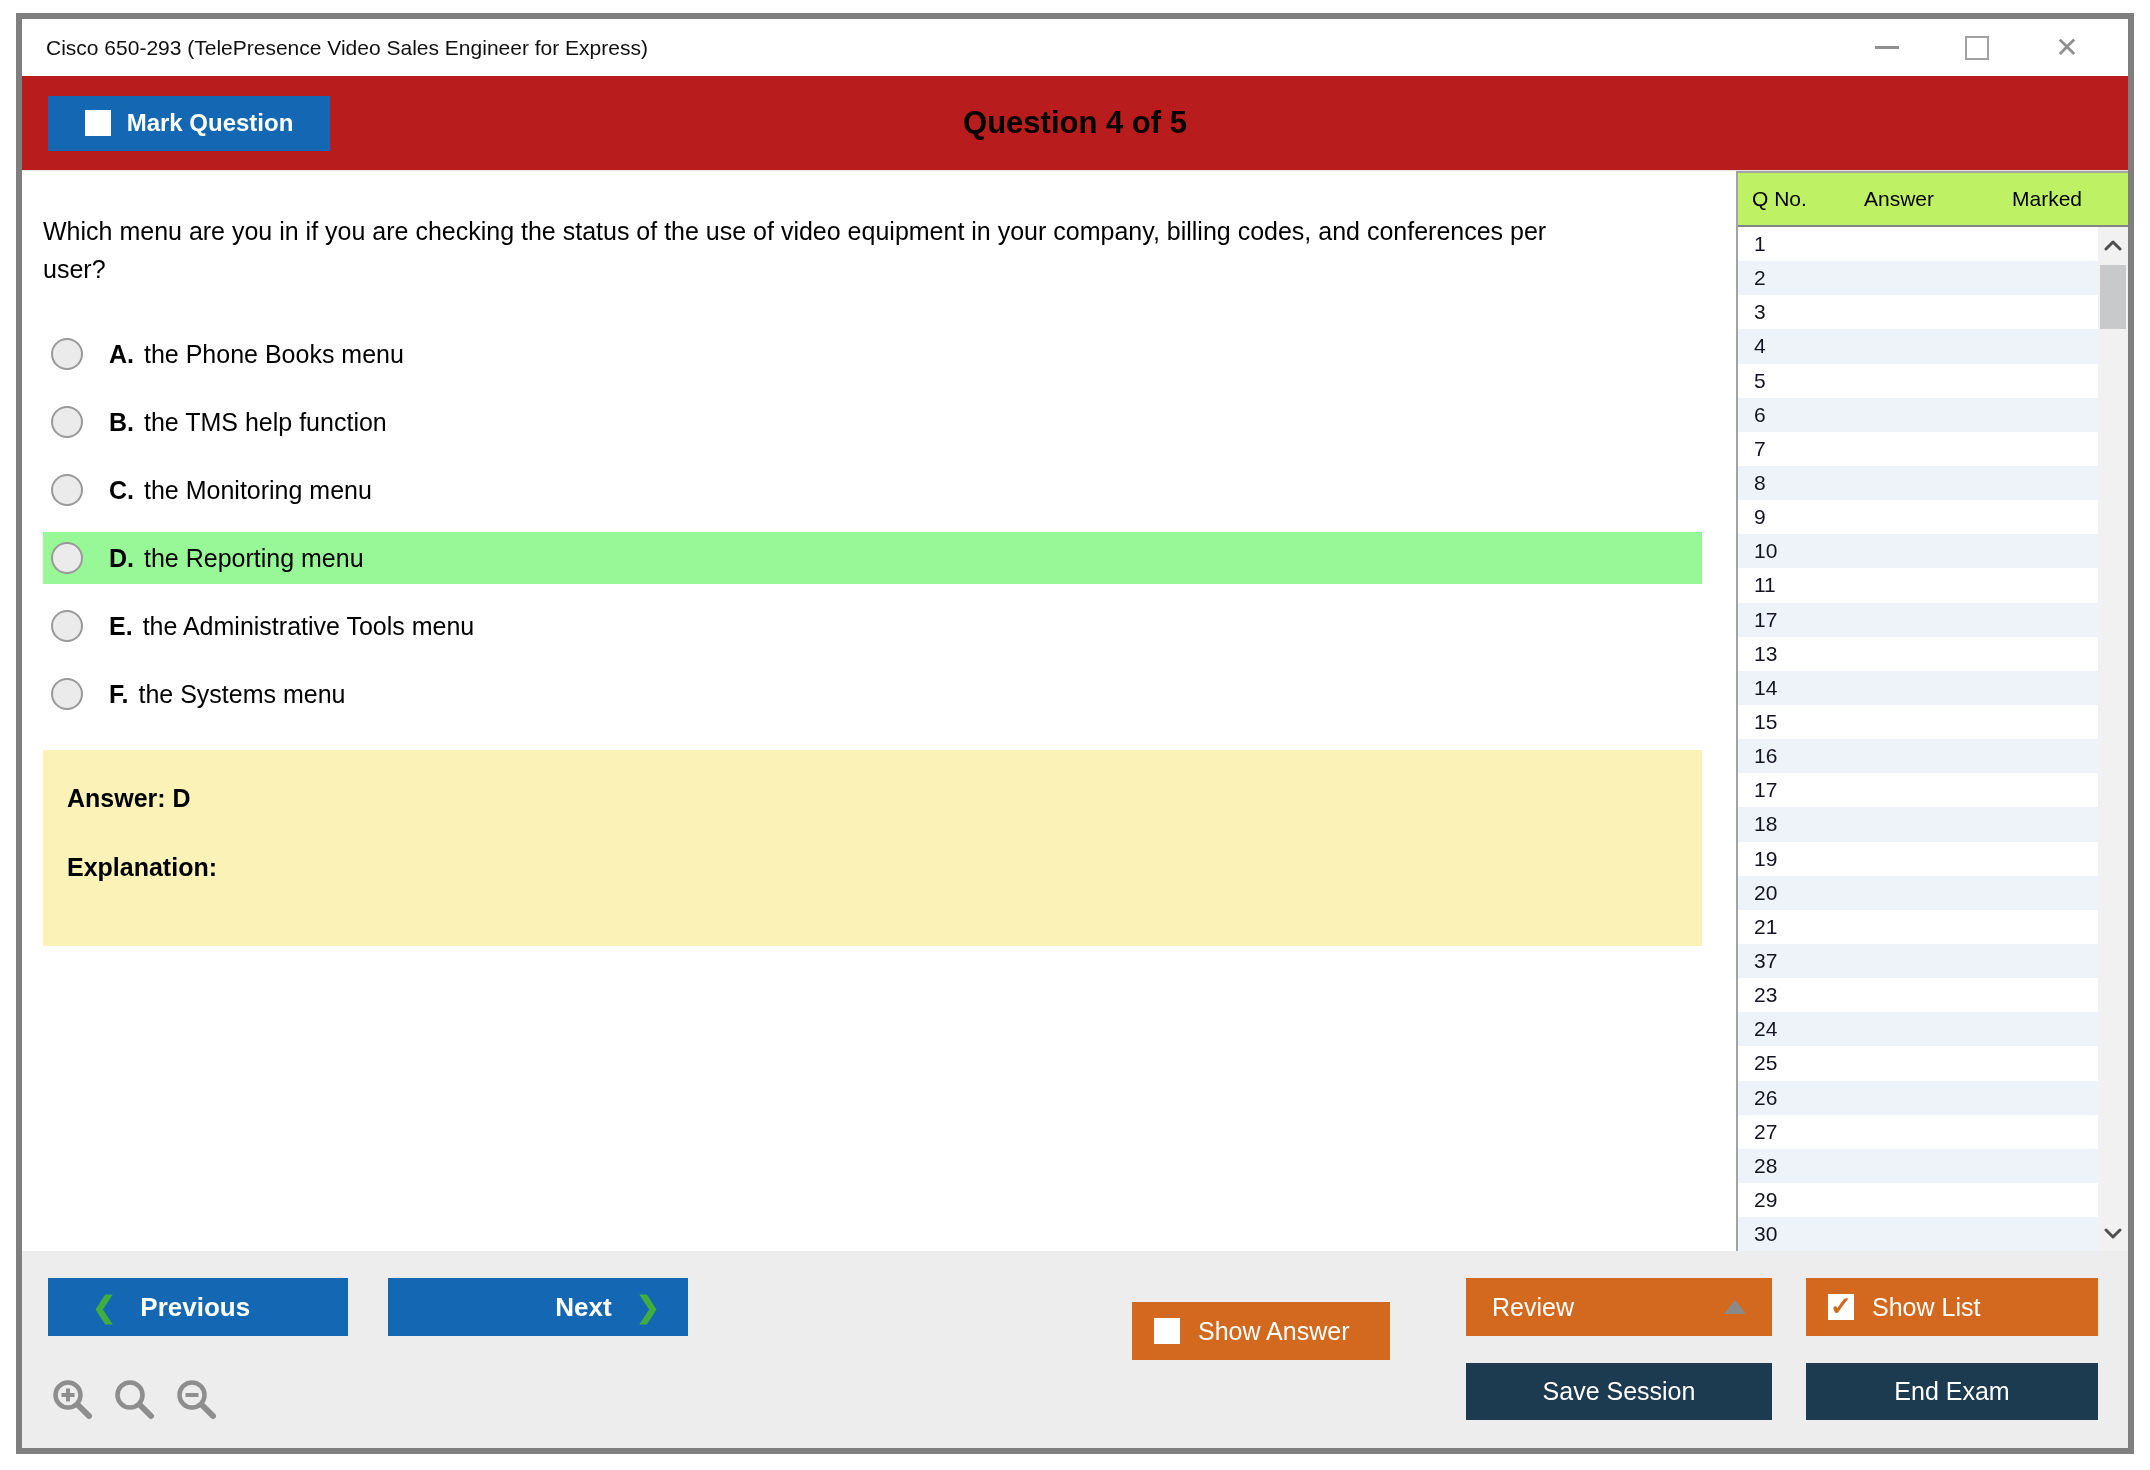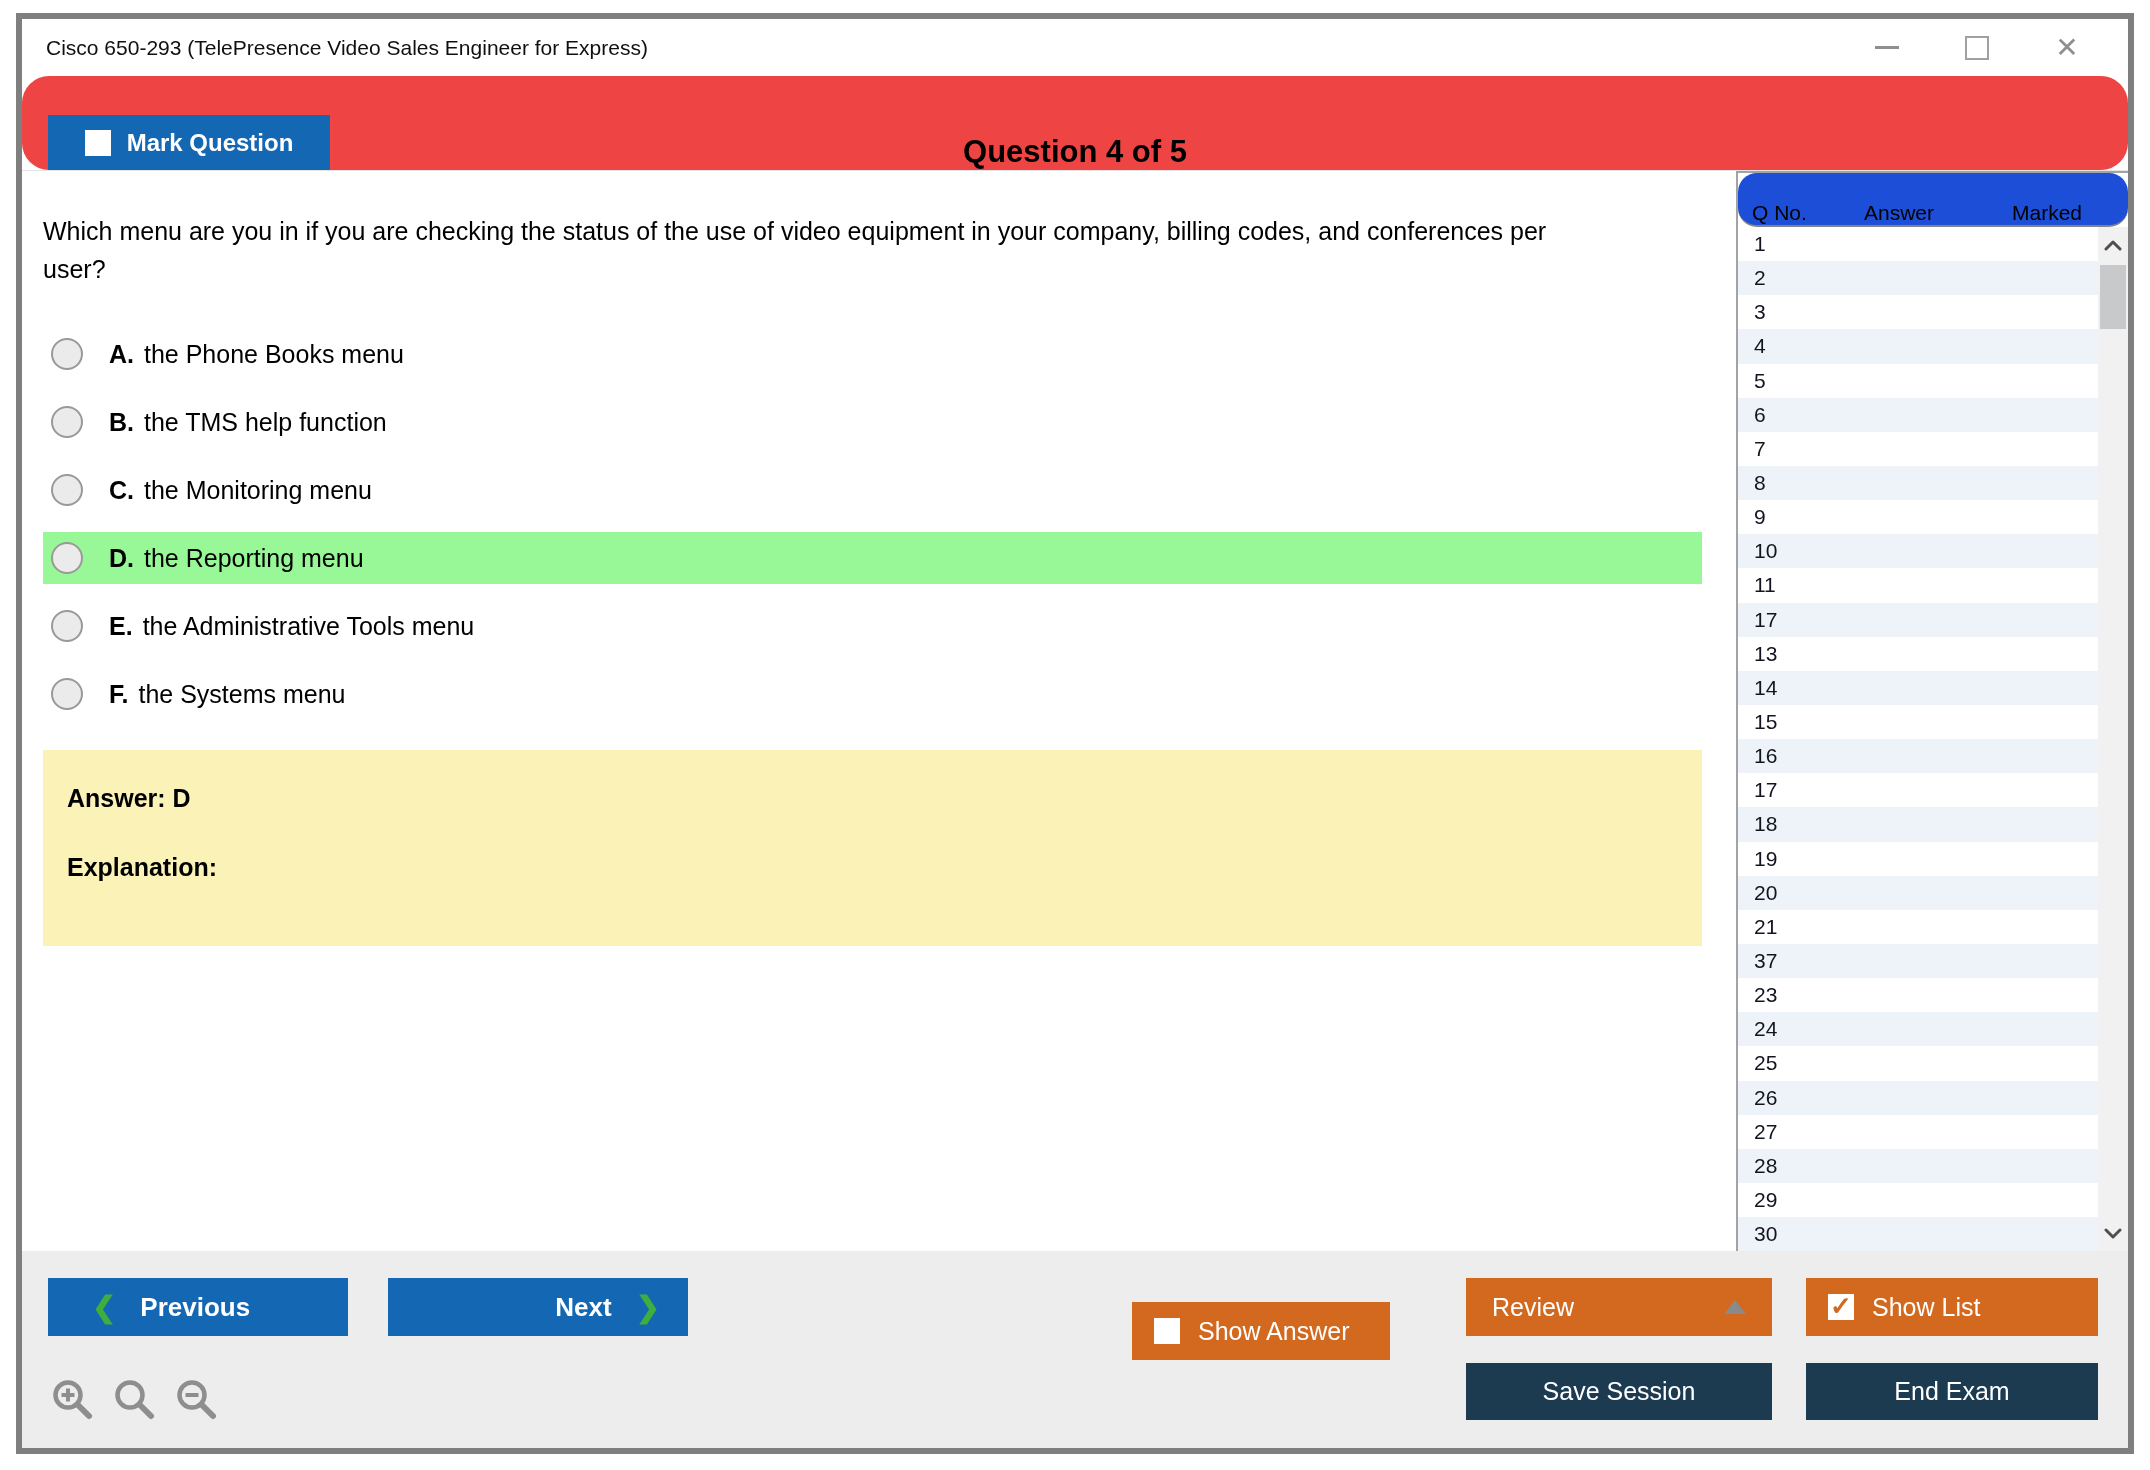--- a/index.html
+++ b/index.html
@@ -21,22 +21,22 @@
   }
   .titlebar .title { font-size:21px; color:#101010; }
   .win-controls { margin-left:auto; display:flex; align-items:center; gap:60px; }
   .ctrl { display:flex; align-items:center; justify-content:center; width:30px; height:30px; cursor:default; }
   .ctrl-min-bar { width:24px; height:3px; background:#8f8f8f; }
   .ctrl-max-box { width:20px; height:20px; border:2px solid #a0a0a0; background:#fff; }
   .ctrl-close-glyph { font-size:28px; color:#8f8f8f; line-height:1; }
 
   
   .header-band {
-    flex:0 0 94px; background:#ef4444; position:relative;
-    display:flex; align-items:flex-end;border-radius:27px;
+    flex:0 0 94px; background:#b91c1c; position:relative;
+    display:flex; align-items:center;
   }
   .mark-btn {
     margin-left:26px; width:282px; height:55px; background:#1467b2;
     color:#ffffff; font-weight:bold; font-size:24px;
     display:flex; align-items:center; justify-content:center; gap:16px;
     cursor:pointer; z-index:2;
   }
   .checkbox { width:26px; height:26px; background:#ffffff; flex:0 0 auto; position:relative; }
   .checkbox .check-glyph {
     position:absolute; inset:-2px 0 0 0; display:flex; align-items:center; justify-content:center;
@@ -74,22 +74,22 @@
   .answer-line { font-weight:bold; font-size:25px; color:#000; }
   .explanation-line { font-weight:bold; font-size:25px; color:#000; margin-top:40px; }
 
   
   .sidebar {
     flex:0 0 392px; box-sizing:border-box; background:#ffffff;
     border-left:2px solid #a3a3a3; border-top:2px solid #a3a3a3;
     display:flex; flex-direction:column; min-height:0;
   }
   .qlist-header {
-    flex:0 0 52px; display:flex; align-items:flex-end;
-    font-size:21px; color:#000; border-bottom:2px solid #838383; background:#1d4ed8;border-radius:19px;
+    flex:0 0 52px; display:flex; align-items:center;
+    font-size:21px; color:#000; border-bottom:2px solid #838383; background:#bef264;
   }
   .qlh-qno { margin-left:14px; width:112px; }
   .qlh-answer { width:148px; }
   .qlh-marked { flex:1; }
   .qlist-body { flex:1; display:flex; min-height:0; }
   .qlist-rows { flex:1; display:flex; flex-direction:column; min-width:0; }
   .qlist-row {
     flex:1; display:flex; align-items:center;
     padding-left:16px; font-size:21px; color:#141420; cursor:pointer;
   }

